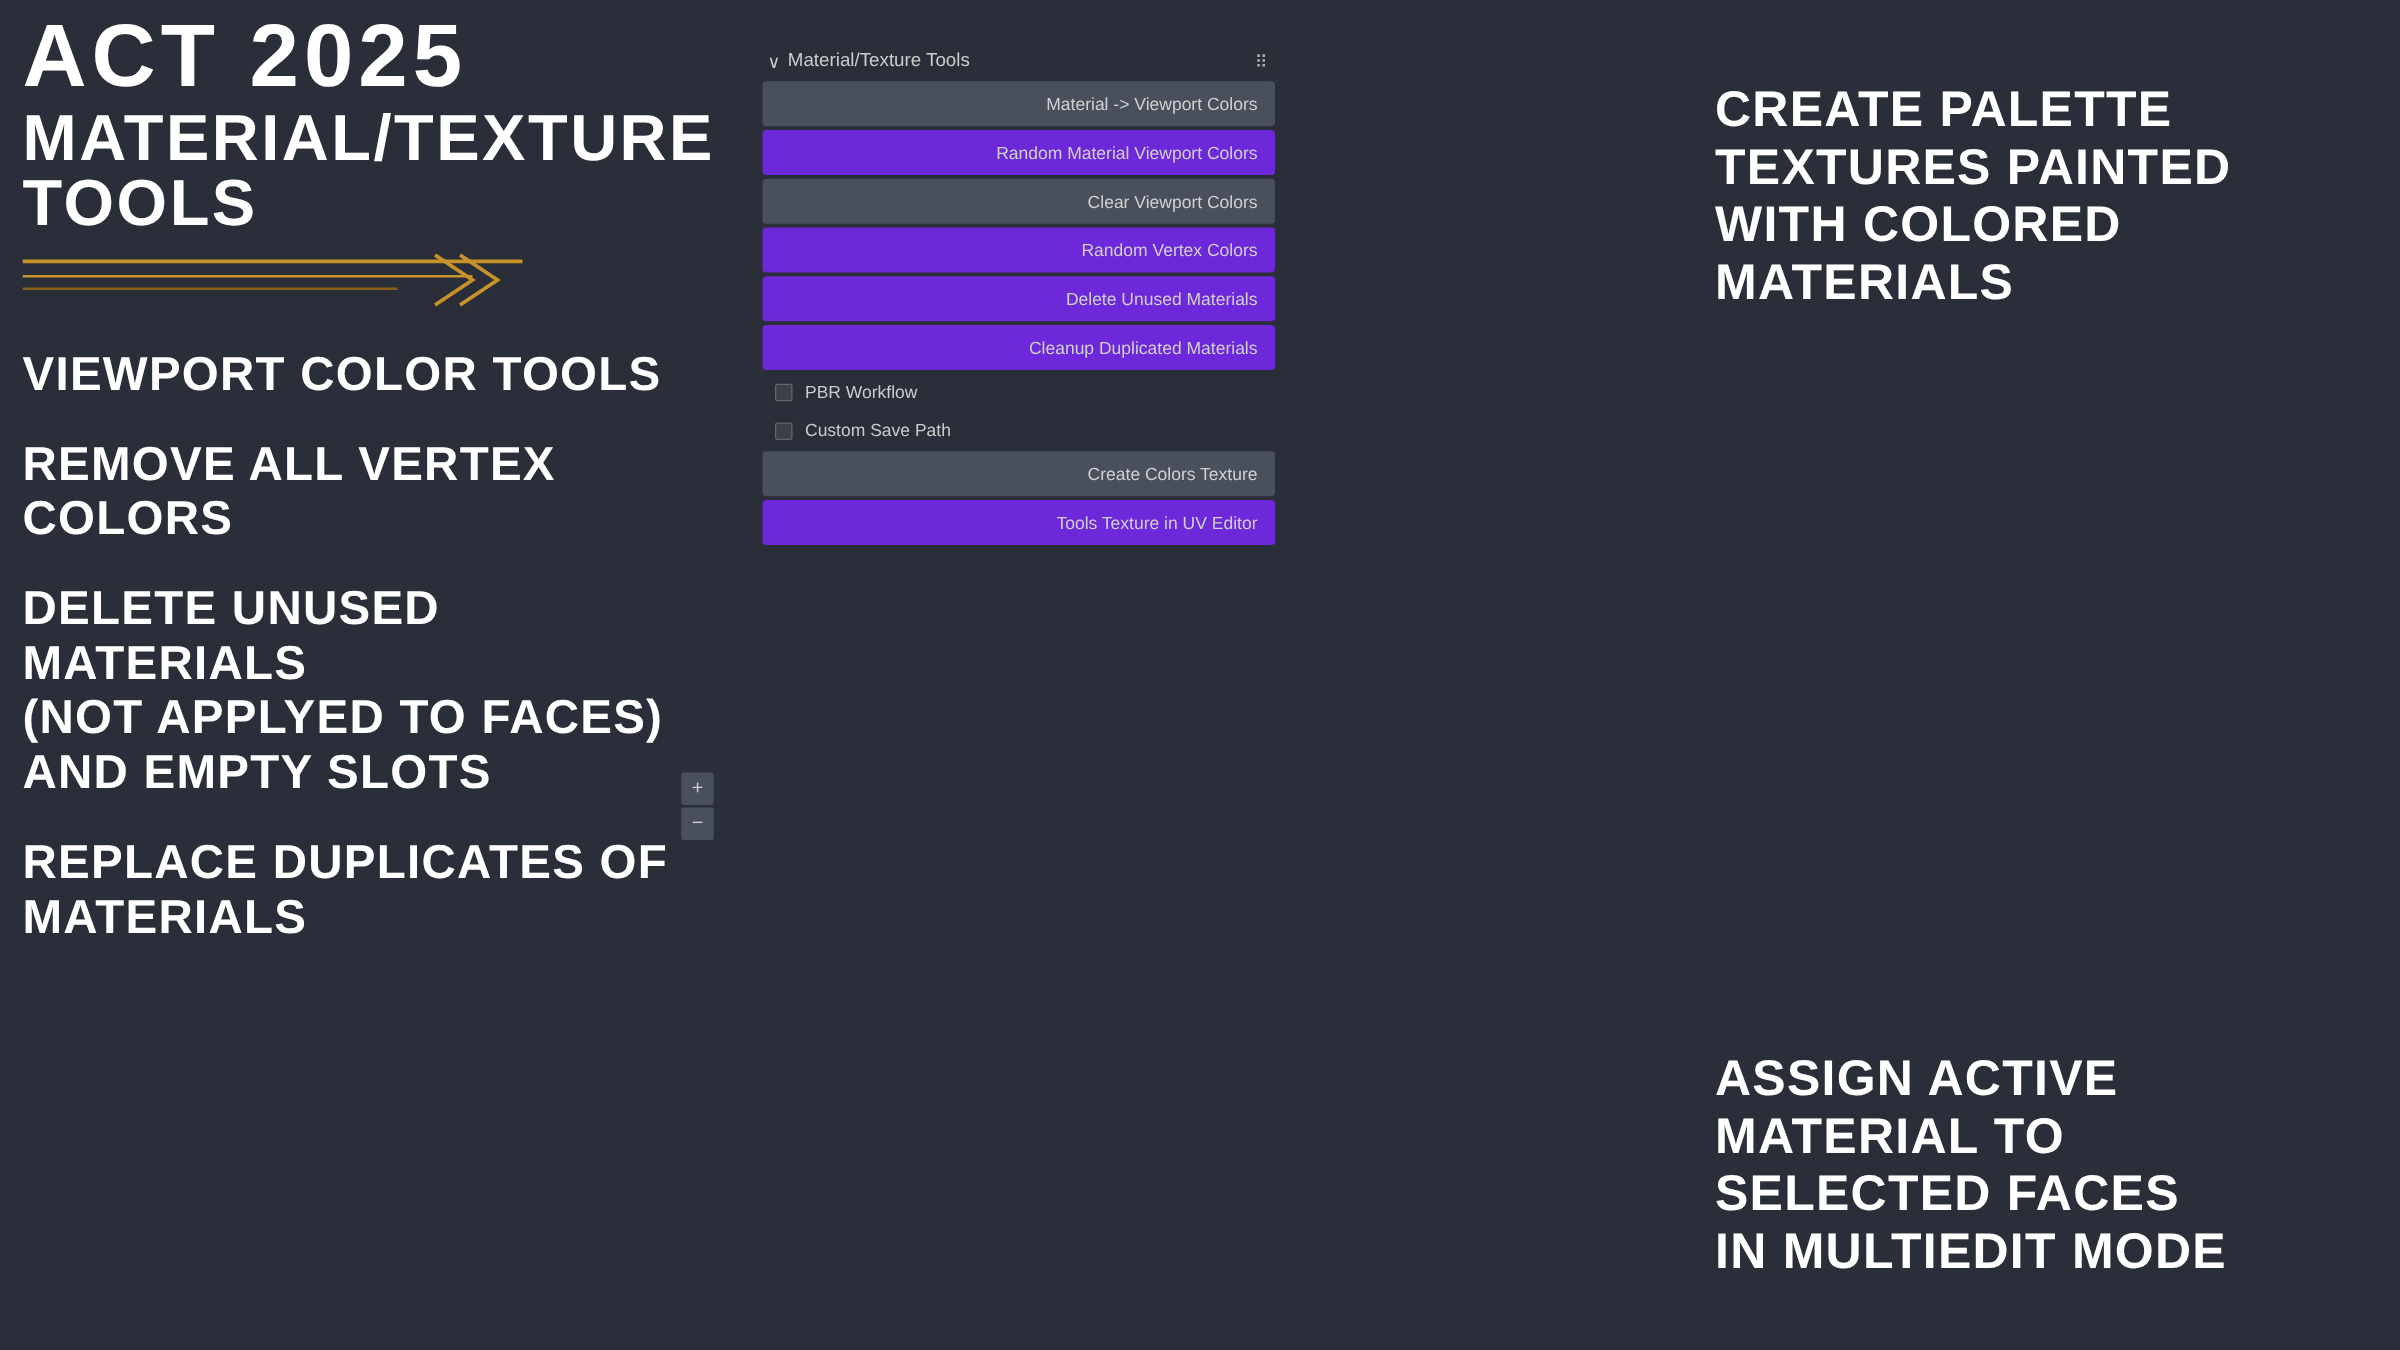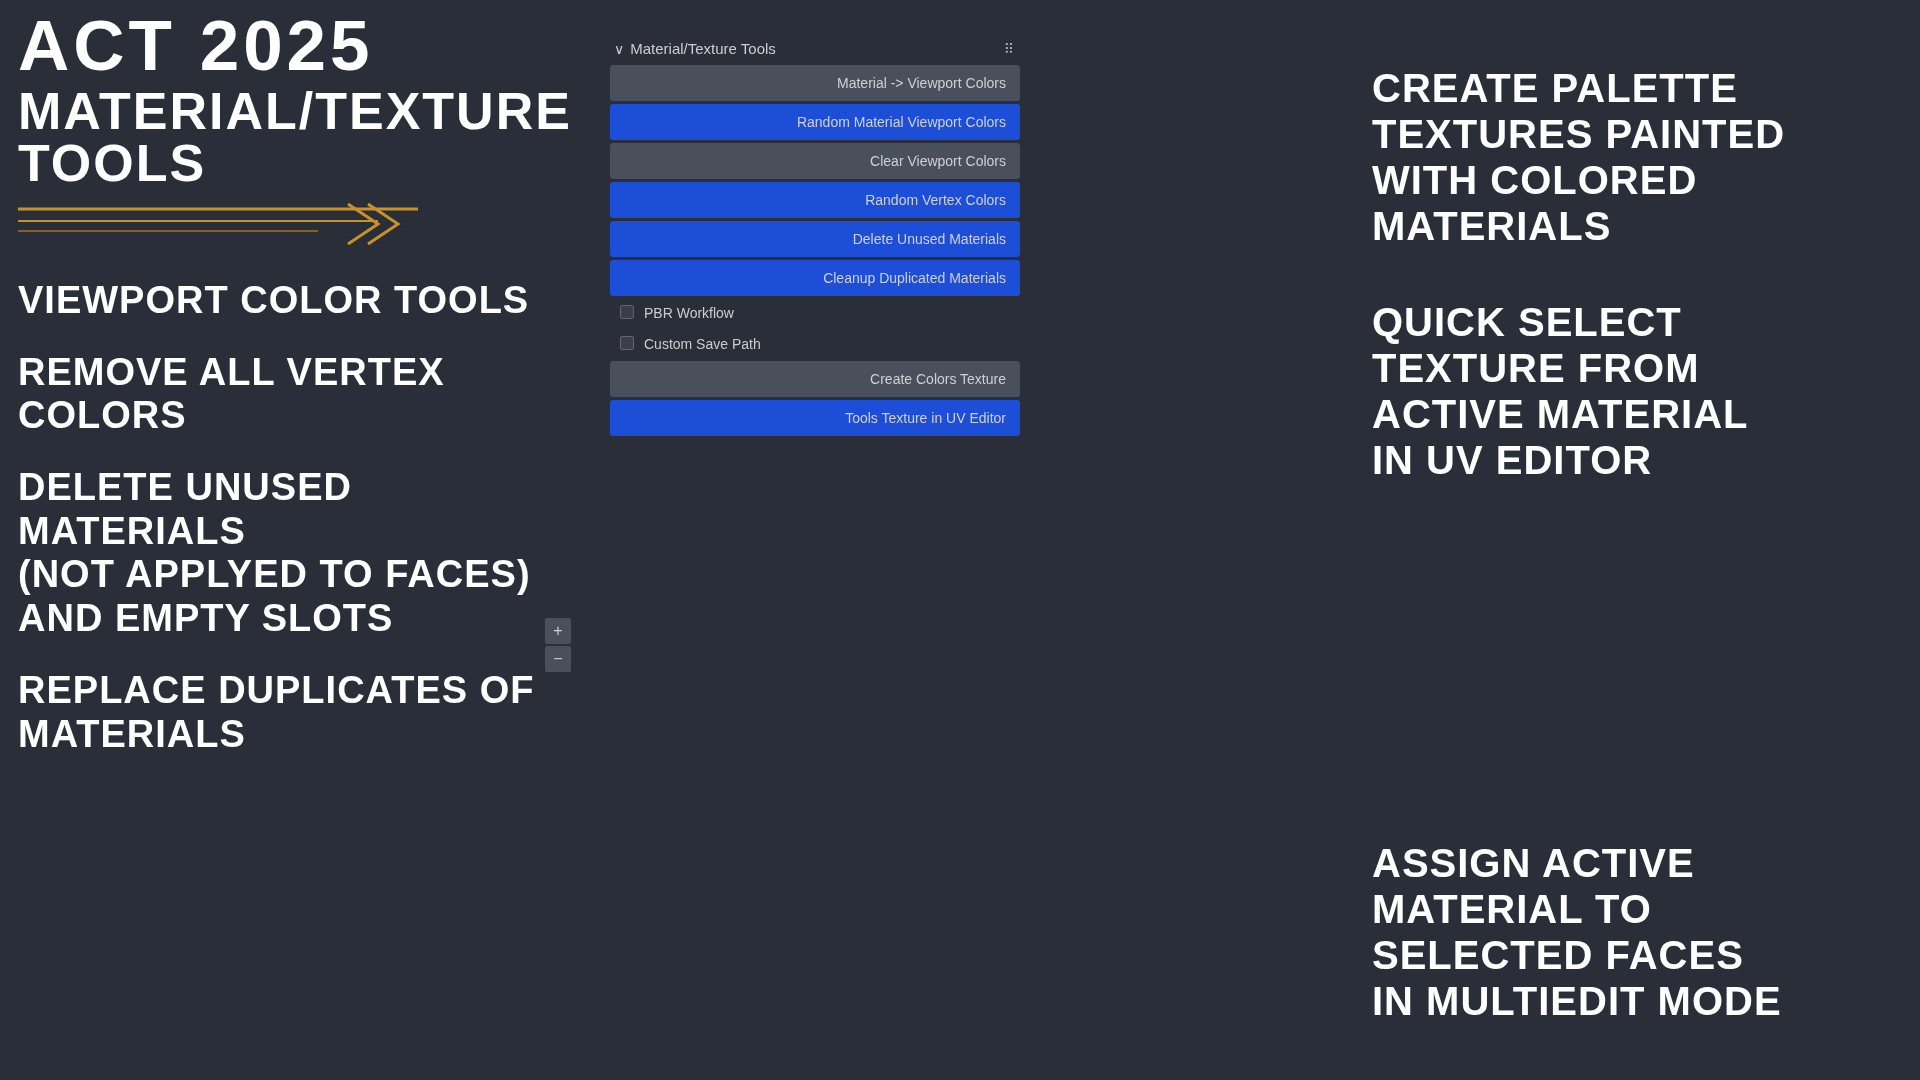--- a/index.html
+++ b/index.html
@@ -109,27 +109,27 @@
       padding: 10px 14px;
       text-align: right;
       font-size: 14px;
       font-family: Arial, sans-serif;
       cursor: pointer;
       margin-bottom: 3px;
       border-radius: 3px;
     }
 
     .tool-button.darker {
-      background-color: #1d4ed8;
+      background-color: #6d28d9;
     }
 
     
     .toggle-row {
       display: flex;
-      align-items: flex-start;
+      align-items: flex-end;
       padding: 6px 10px;
       margin-bottom: 3px;
     }
 
     .toggle-checkbox {
       width: 14px;
       height: 14px;
       background: #3c3f4a;
       border: 1px solid #666;
       border-radius: 2px;
@@ -246,18 +246,17 @@
 <div style="position:absolute; left:543px; top:618px; display:flex; align-items:flex-start;">
 
   <div style="display:flex;flex-direction:column;gap:2px;margin-left:2px;">
     <button class="side-btn">+</button>
     <button class="side-btn">−</button>
   </div>
 </div>
 
 <div class="right-panel">
   <div class="right-feature">CREATE PALETTE<br>TEXTURES PAINTED<br>WITH COLORED<br>MATERIALS</div>
-  <div class="right-feature">QUICK SELECT<br>TEXTURE FROM<br>ACTIVE MATERIAL<br>IN UV EDITOR</div>
 </div>
 
 <div class="right-feature-bottom">
   ASSIGN ACTIVE MATERIAL TO<br>SELECTED FACES<br>IN MULTIEDIT MODE
 </div>
 
 </body></html>

